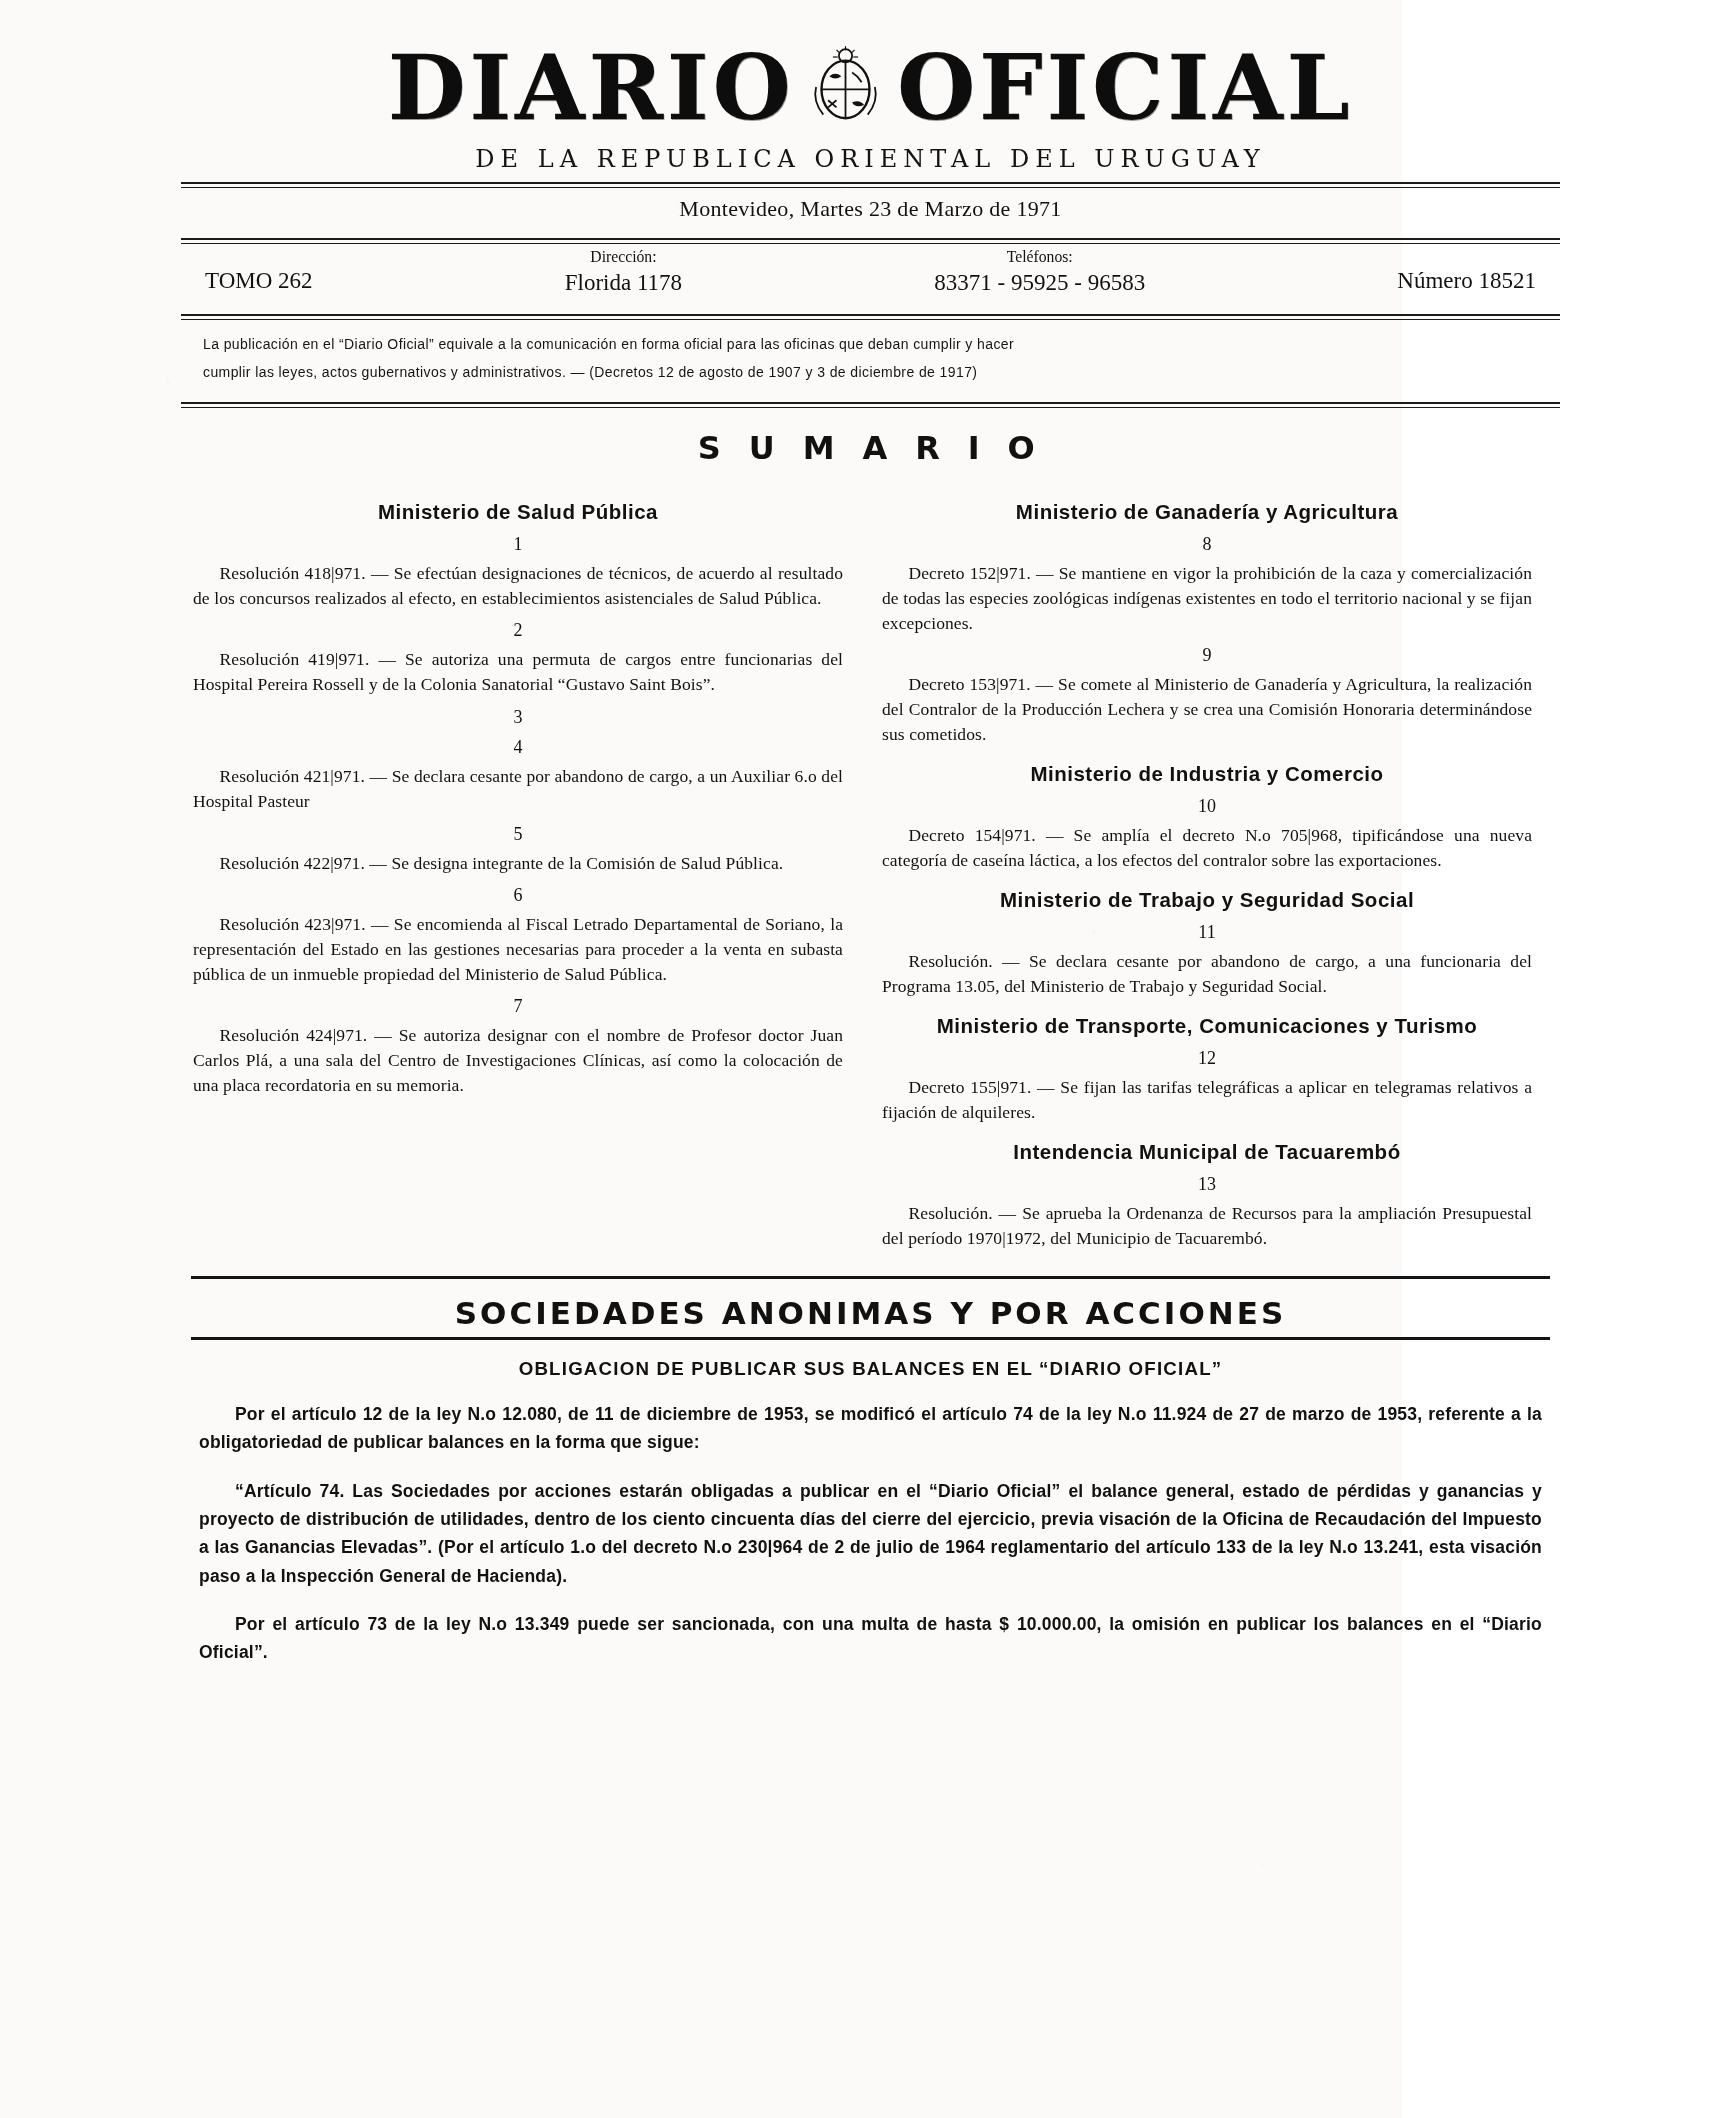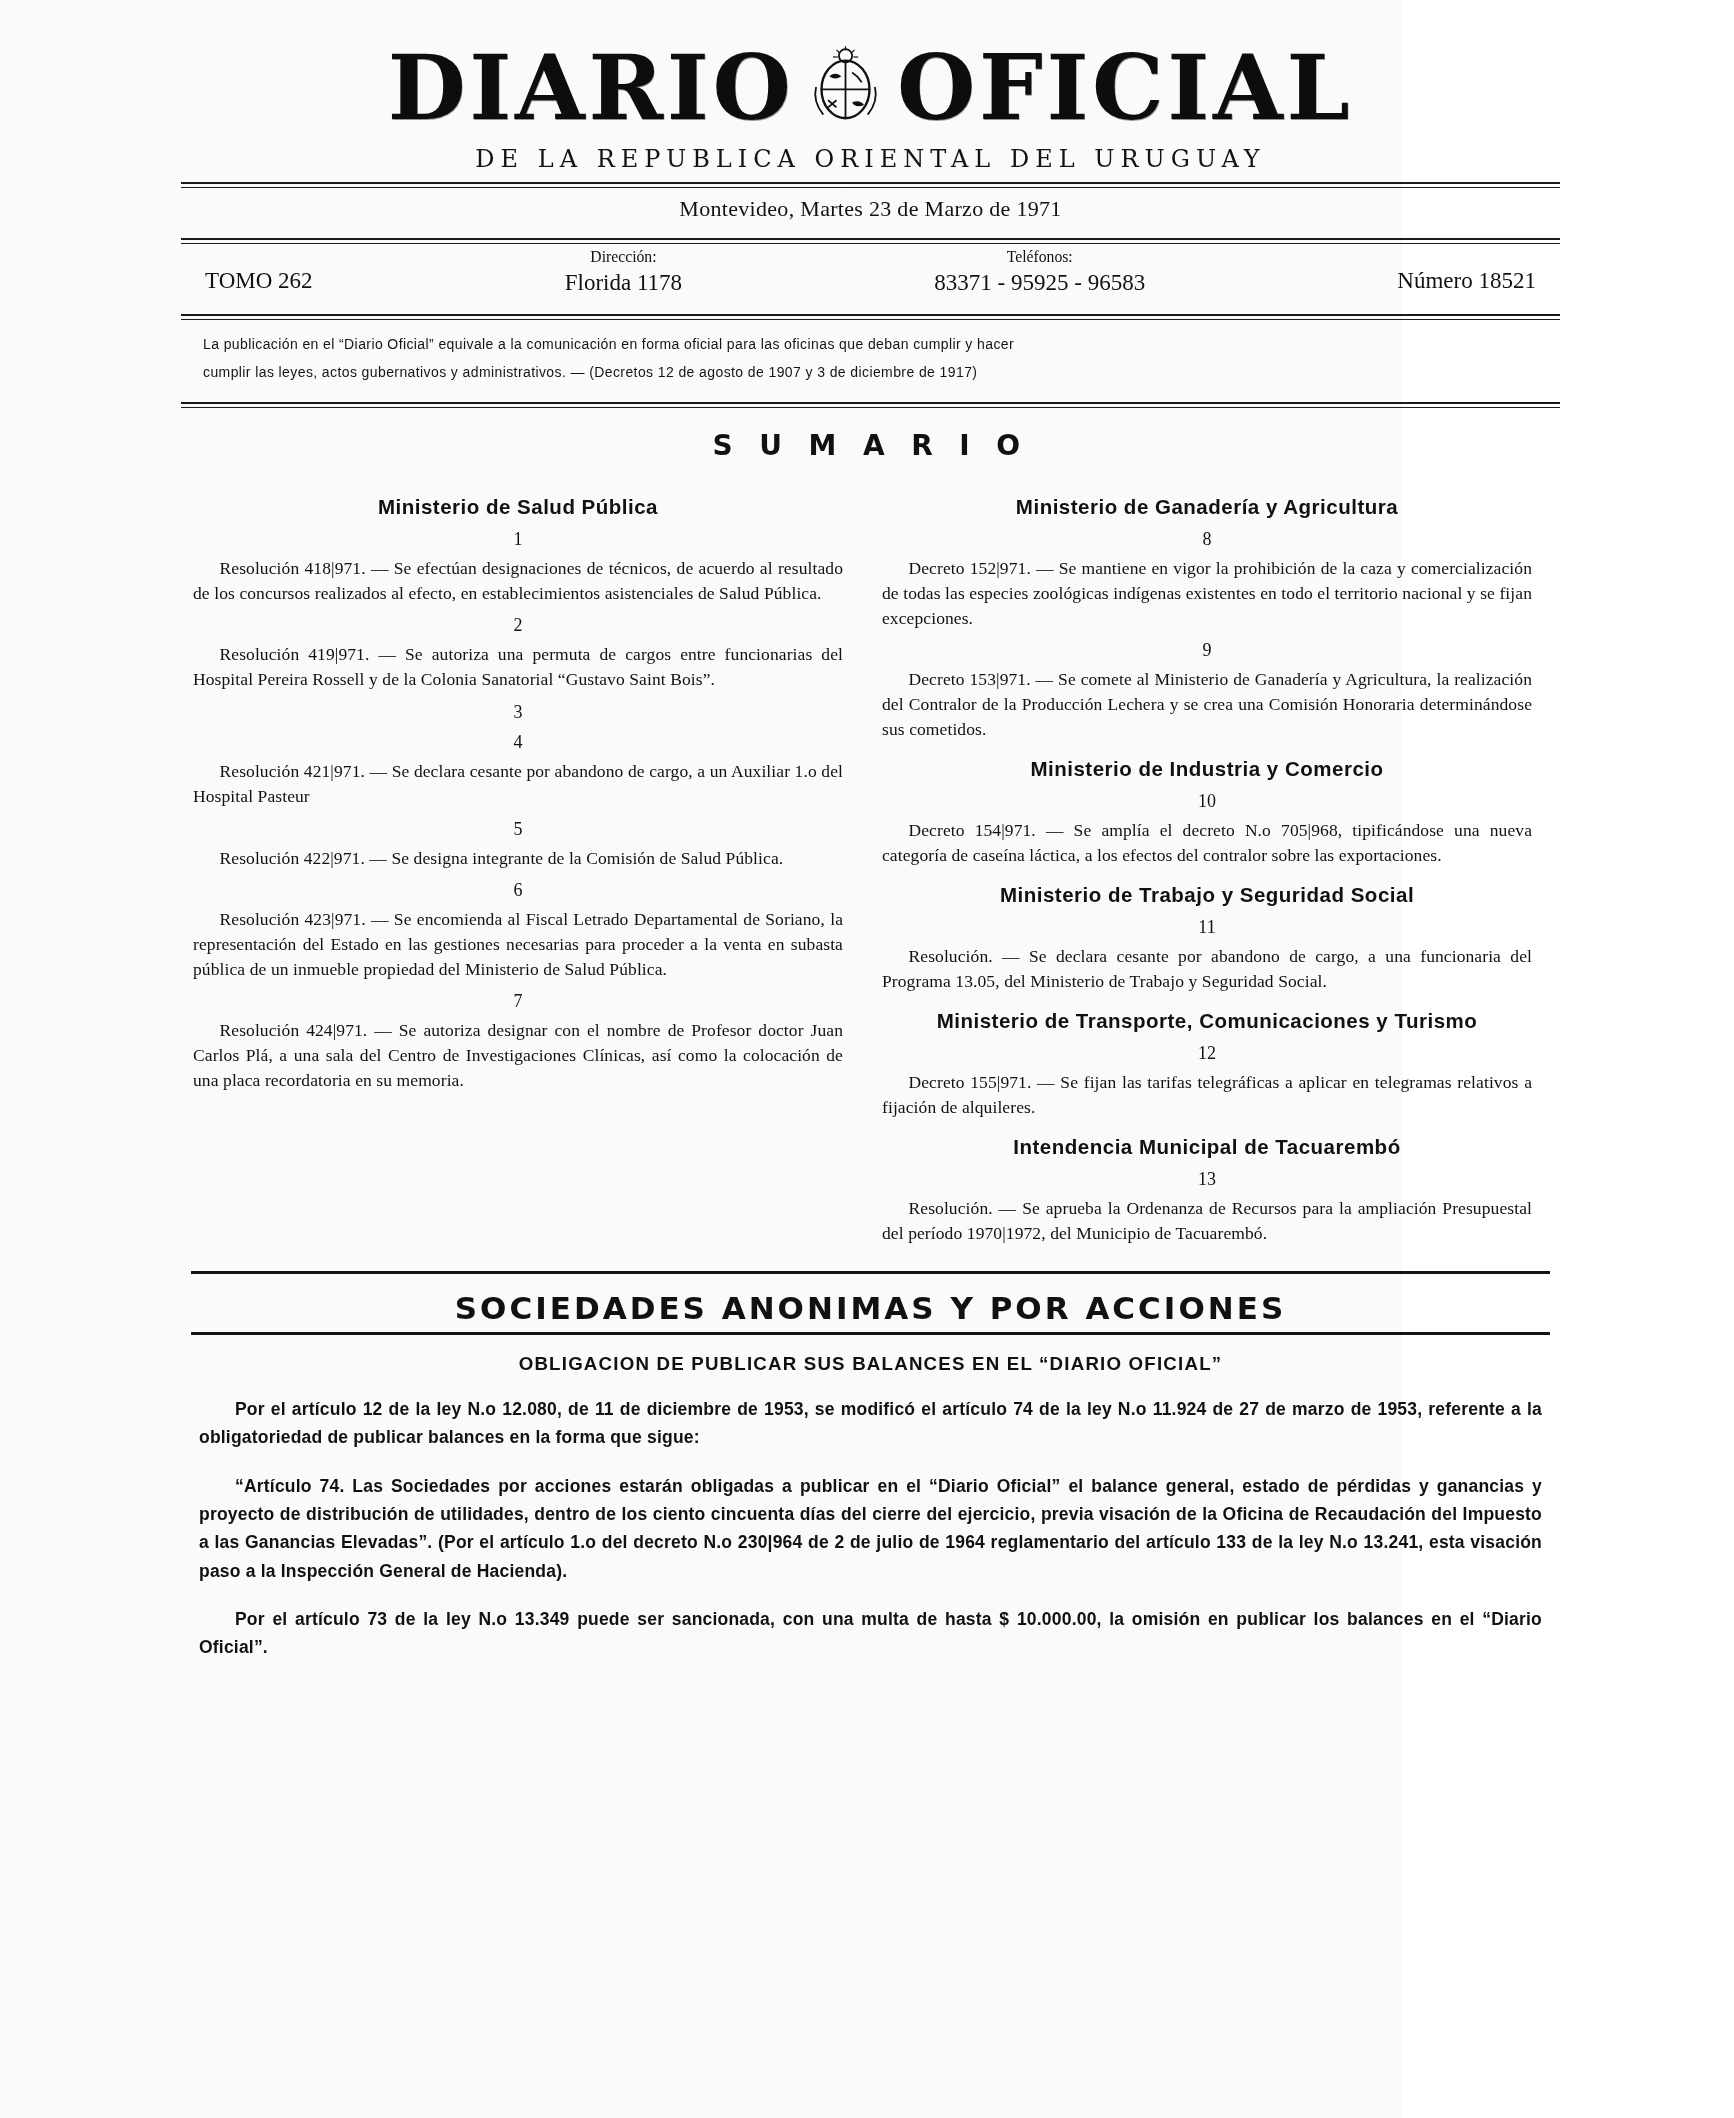--- a/index.html
+++ b/index.html
@@ -114,21 +114,21 @@
     padding: 9.6px 22px 8.4px 22px;
     text-align: justify;
     color: #151515;
   }
 
   
   .sumario-title {
     text-align: center;
     font-family: "DejaVu Sans", sans-serif;
     font-weight: bold;
-    font-size: 28px;
+    font-size: 32px;
     letter-spacing: 8.4px;
     margin: 20.5px 0 18px 0;
   }
   .cols {
     display: flex;
     gap: 39px;
     padding: 0 12px;
   }
   .col { width: 650px; }
   .ministry {
@@ -256,21 +256,21 @@
 
     <div class="cols">
       <div class="col" id="col-left">
           <div class="ministry">Ministerio de Salud Pública</div>
           <div class="itemnum">1</div>
           <div class="itemtext">Resolución 418|971. — Se efectúan designaciones de técnicos, de acuerdo al resultado de los concursos realizados al efecto, en establecimientos asistenciales de Salud Pública.</div>
           <div class="itemnum">2</div>
           <div class="itemtext">Resolución 419|971. — Se autoriza una permuta de cargos entre funcionarias del Hospital Pereira Rossell y de la Colonia Sanatorial “Gustavo Saint Bois”.</div>
           <div class="itemnum">3</div>
           <div class="itemnum">4</div>
-          <div class="itemtext">Resolución 421|971. — Se declara cesante por abandono de cargo, a un Auxiliar 1.o del Hospital Pasteur</div>
+          <div class="itemtext">Resolución 421|971. — Se declara cesante por abandono de cargo, a un Auxiliar 6.o del Hospital Pasteur</div>
           <div class="itemnum">5</div>
           <div class="itemtext">Resolución 422|971. — Se designa integrante de la Comisión de Salud Pública.</div>
           <div class="itemnum">6</div>
           <div class="itemtext">Resolución 423|971. — Se encomienda al Fiscal Letrado Departamental de Soriano, la representación del Estado en las gestiones necesarias para proceder a la venta en subasta pública de un inmueble propiedad del Ministerio de Salud Pública.</div>
           <div class="itemnum">7</div>
           <div class="itemtext">Resolución 424|971. — Se autoriza designar con el nombre de Profesor doctor Juan Carlos Plá, a una sala del Centro de Investigaciones Clínicas, así como la colocación de una placa recordatoria en su memoria.</div>
         </div>
       <div class="col" id="col-right">
           <div class="ministry">Ministerio de Ganadería y Agricultura</div>
           <div class="itemnum">8</div>

